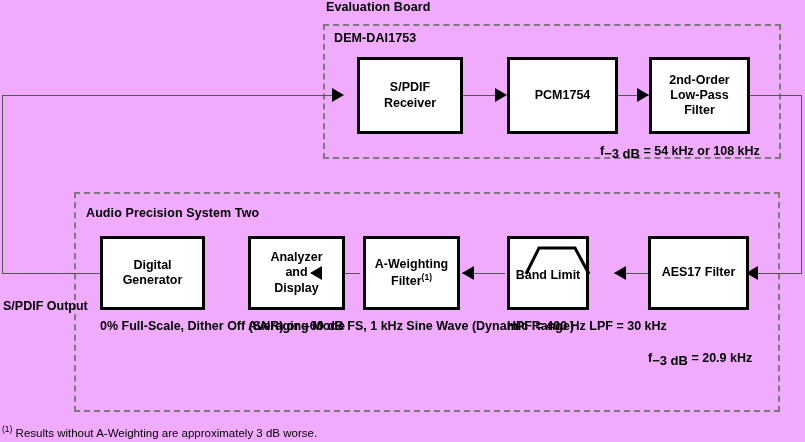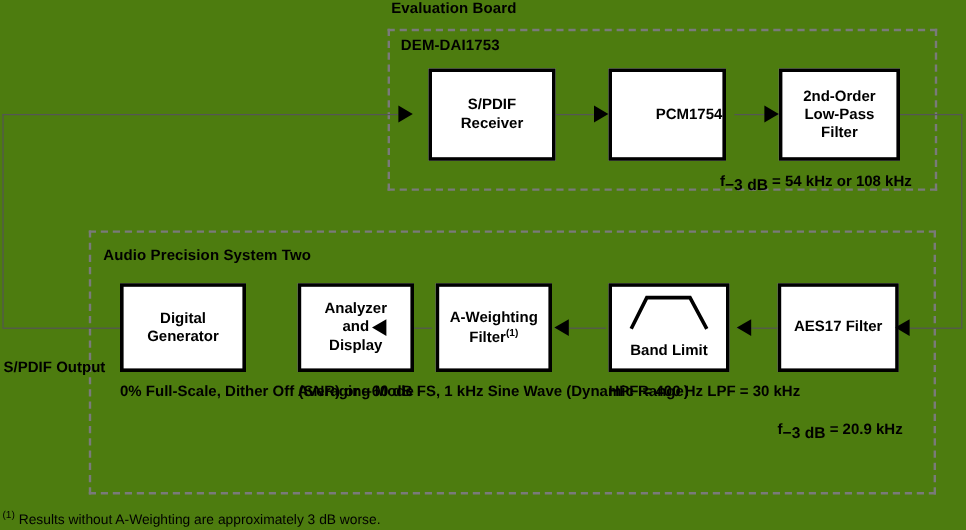--- a/index.html
+++ b/index.html
@@ -1,19 +1,19 @@
 <!DOCTYPE html>
 <html><head>
 <meta charset="utf-8">
 <style>
   html,body{margin:0;padding:0;background:#ffffff;}
   #root{
     position:relative;
     width:805px;height:442px;
-    background:#4d7c0f;
+    background:#f0abfc;
     font-family:"Liberation Sans", sans-serif;
     color:#000000;
     overflow:hidden;
   }
 
   
   .dashed-box{
     position:absolute;
     border:2px dashed #7a7a7a;
     background:transparent;
@@ -120,21 +120,21 @@
   <div class="wire-h" style="left:310px;top:273px;width:50px;"></div>
   <div class="arrow arrow-l" style="left:310px;top:266px;"></div>
 
   <div class="block" style="left:357px;top:57px;width:106px;height:77px;">
     <div>
       <span class="lbl">S/PDIF</span>
       <span class="lbl">Receiver</span>
     </div>
   </div>
 
-  <div class="block" style="left:507px;top:57px;width:98px;height:77px;justify-content:flex-end;">
+  <div class="block" style="left:507px;top:57px;width:111px;height:77px;">
     <div>
       <span class="lbl">PCM1754</span>
     </div>
   </div>
 
   <div class="block" style="left:649px;top:57px;width:101px;height:77px;">
     <div>
       <span class="lbl">2nd-Order</span>
       <span class="lbl">Low-Pass</span>
       <span class="lbl">Filter</span>
@@ -160,21 +160,21 @@
     </div>
   </div>
 
   <div class="block" style="left:363px;top:236px;width:97px;height:74px;">
     <div>
       <span class="lbl">A-Weighting</span>
       <span class="lbl"><span>Filter</span><span class="sup">(1)</span></span>
     </div>
   </div>
 
-  <div class="block" style="left:507px;top:236px;width:101px;height:74px;align-items:flex-end;padding-bottom:7px;">
+  <div class="block" style="left:507px;top:236px;width:82px;height:74px;align-items:flex-end;padding-bottom:24px;">
     <div>
       <span class="lbl">Band Limit</span>
     </div>
   </div>
 
   <svg class="trapezoid" style="left:523px;top:244px;" width="70" height="32" viewBox="0 0 70 32">
     <polyline points="3,30 16,4 52,4 66,30" fill="none" stroke="#000000" stroke-width="3" stroke-linejoin="miter" stroke-linecap="butt"></polyline>
   </svg>
 
   <div class="block" style="left:648px;top:236px;width:101px;height:74px;">

